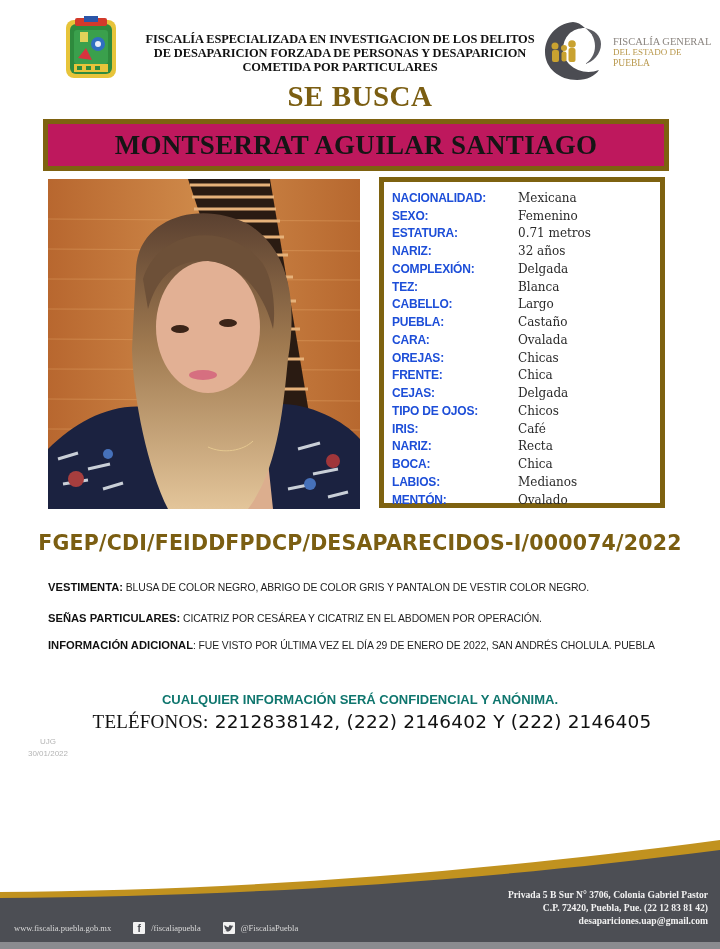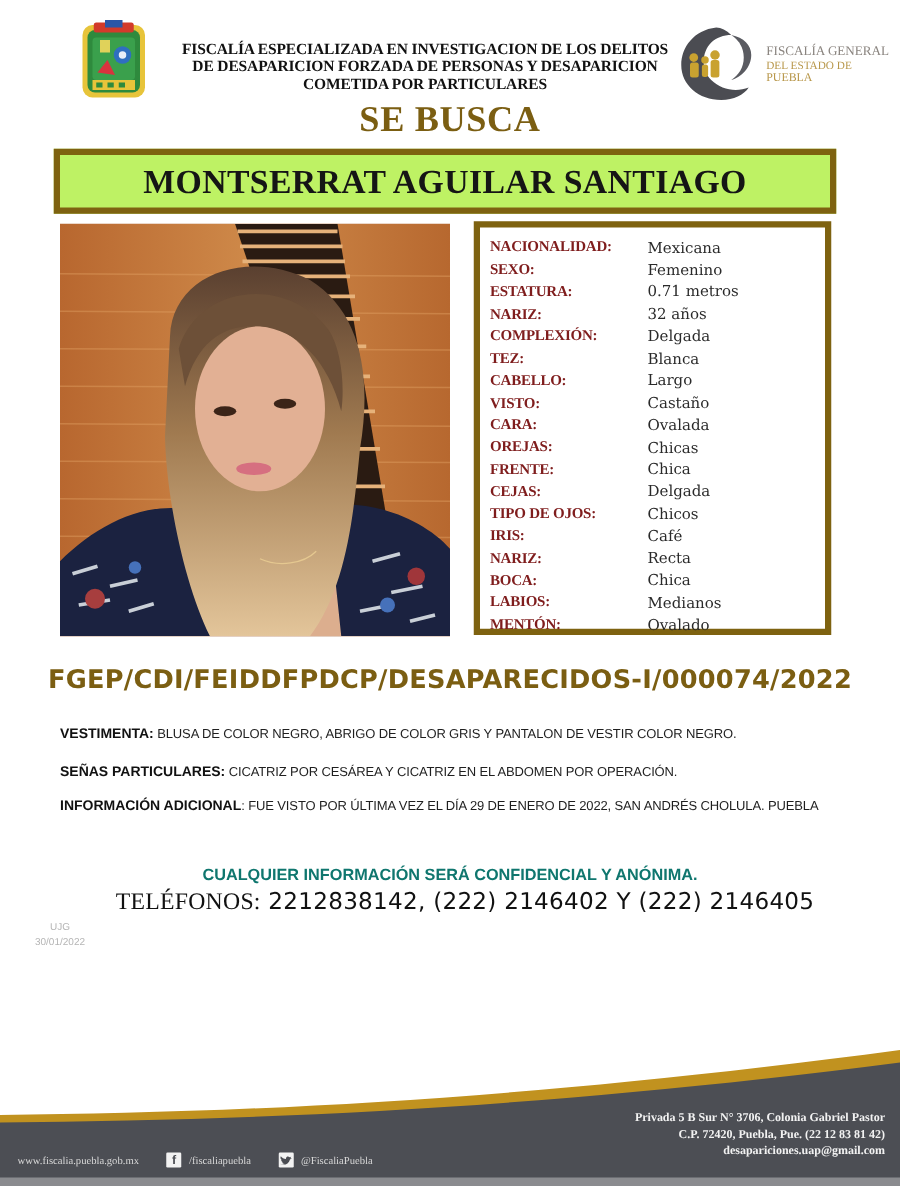--- a/index.html
+++ b/index.html
@@ -27,42 +27,42 @@
 
     .se-busca {
       left: 0; width: 720px; top: 80px; text-align: center;
       font-family: "Liberation Serif", serif; font-weight: bold; font-size: 29px; color: #7b5e12;
       letter-spacing: 0.5px;
     }
 
     
     .name-box {
       left: 43px; top: 119px; width: 626px; height: 52px;
-      border: 5px solid #7e6210; background: #bef264;
+      border: 5px solid #7e6210; background: #be185d;
       display: flex; align-items: center; justify-content: center;
     }
     .name-box span {
       font-family: "Liberation Serif", serif; font-weight: bold; font-size: 27px; color: #151515;
       letter-spacing: 0.3px;
     }
 
     
     .photo {
       left: 48px; top: 179px; width: 312px; height: 330px; overflow: hidden;
       background: linear-gradient(180deg, #b86a33 0%, #c87a3e 30%, #b56632 60%, #a55a2c 100%);
     }
 
     
     .details-box {
       left: 379px; top: 177px; width: 286px; height: 331px;
       border: 5px solid #7e6210; background: #fff; padding: 7px 0 0 8px;
     }
     .detail-row { display: flex; height: 17.75px; align-items: center; }
     .detail-label {
-      width: 126px; font-family: Liberation Serif, serif; font-weight: bold; font-size: 12px; color: #7f1d1d;
+      width: 126px; font-family: Liberation Sans, sans-serif; font-weight: bold; font-size: 12px; color: #1d4ed8;
       white-space: nowrap; letter-spacing: -0.2px;
     }
     .detail-value {
       font-family: "DejaVu Serif", serif; font-size: 12px; color: #2a2a2a; white-space: nowrap;
     }
 
     
     .case-number {
       left: 0; width: 720px; top: 531px; text-align: center;
       font-family: "DejaVu Sans", sans-serif; font-weight: bold; font-size: 20.5px; color: #7b5e12;
@@ -249,21 +249,21 @@
     </div>
   <div class="detail-row">
       <span class="detail-label">TEZ:</span>
       <span class="detail-value">Blanca</span>
     </div>
   <div class="detail-row">
       <span class="detail-label">CABELLO:</span>
       <span class="detail-value">Largo</span>
     </div>
   <div class="detail-row">
-      <span class="detail-label">VISTO:</span>
+      <span class="detail-label">PUEBLA:</span>
       <span class="detail-value">Castaño</span>
     </div>
   <div class="detail-row">
       <span class="detail-label">CARA:</span>
       <span class="detail-value">Ovalada</span>
     </div>
   <div class="detail-row">
       <span class="detail-label">OREJAS:</span>
       <span class="detail-value">Chicas</span>
     </div>

